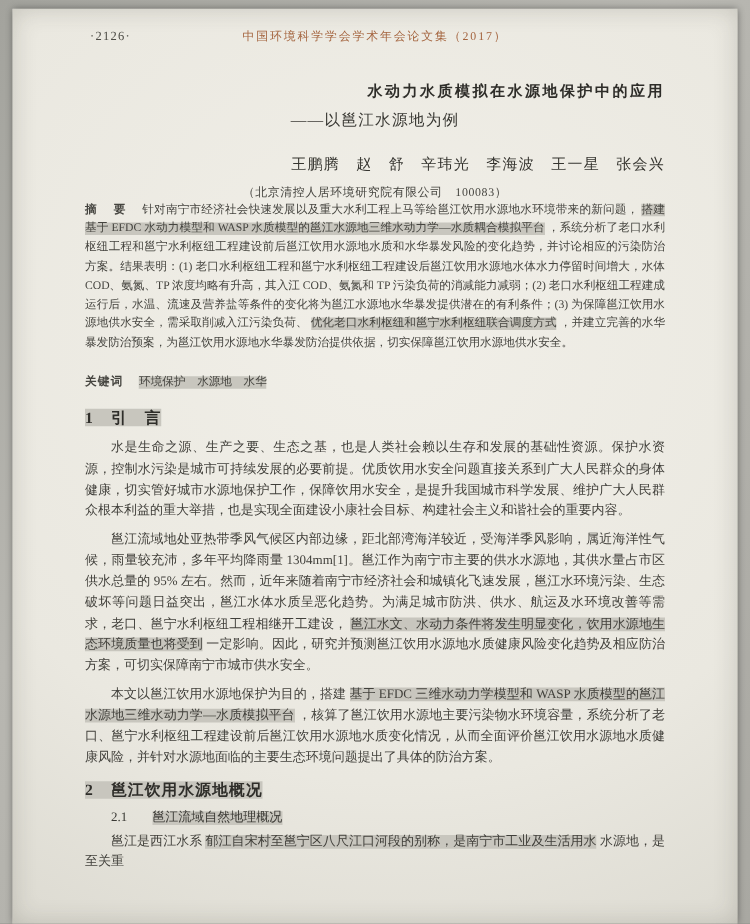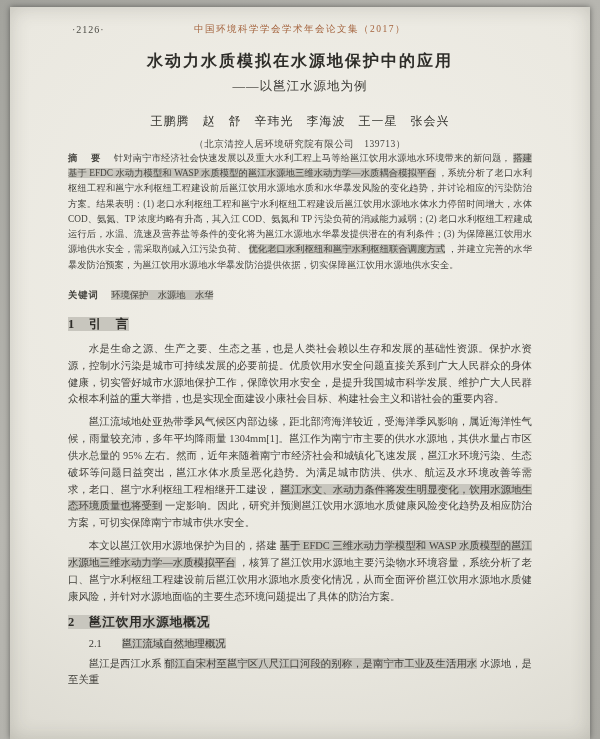--- a/index.html
+++ b/index.html
@@ -15,24 +15,24 @@
     background: radial-gradient(120% 90% at 52% 35%, #f1efe8 0%, #eae8e0 55%, #dcdad1 85%, #cfcdc4 100%);
     box-shadow: inset 0 0 20px rgba(60,60,50,.20), 0 0 6px rgba(0,0,0,.45);
     overflow:hidden;
   }
   .content { position:absolute; left:58px; right:58px; top:0; color:#403f3a; }
 
   .header-line { position:relative; margin-top:16px; height:14px; }
   .page-num { position:absolute; left:4px; top:1px; font-size:10px; color:#4c4b45; letter-spacing:1px; }
   .journal { text-align:center; font-size:9.5px; color:#a4643e; letter-spacing:1.5px; }
 
-  .title { margin-top:14px; text-align:center; font-size:16px; font-weight:bold;
+  .title { margin-top:28px; text-align:right; font-size:12px; font-weight:bold;
            letter-spacing:2px; color:#2e2d29; }
   .subtitle { margin-top:6px; text-align:center; font-size:12.5px; color:#3a3934; letter-spacing:1px; }
-  .authors { margin-top:18px; text-align:center; font-size:12px; color:#35342f; letter-spacing:1px; }
+  .authors { margin-top:18px; text-align:right; font-size:12px; color:#35342f; letter-spacing:1px; }
   .affiliation { margin-top:8px; text-align:center; font-size:9.5px; color:#45443f; letter-spacing:.5px; }
 
   .abstract { font-size:9.3px; line-height:1.64; text-align:justify; color:#45443f; }
   .ab-label { font-weight:bold; margin-right:9px; letter-spacing:2px; }
 
   .keywords { margin-top:16px; font-size:9.3px; color:#45443f; }
   .kw-label { font-weight:bold; margin-right:10px; letter-spacing:1px; }
 
   .sec { margin-top:14px; font-size:12.5px; font-weight:bold; color:#2f2e2a; letter-spacing:1px; }
   .sec + .body-p { margin-top:8px; }
@@ -53,21 +53,21 @@
     <div class="content">
 
       <div class="header-line">
         <span class="page-num">·2126·</span>
         <div class="journal">中国环境科学学会学术年会论文集（2017）</div>
       </div>
 
       <h1 class="title">水动力水质模拟在水源地保护中的应用</h1>
       <div class="subtitle">——以邕江水源地为例</div>
       <div class="authors">王鹏腾　赵　舒　辛玮光　李海波　王一星　张会兴</div>
-      <div class="affiliation">（北京清控人居环境研究院有限公司　139713）</div>
+      <div class="affiliation">（北京清控人居环境研究院有限公司　100083）</div>
 
       <p class="abstract">
         <span class="ab-label">摘　要</span>
         <span>针对南宁市经济社会快速发展以及重大水利工程上马等给邕江饮用水源地水环境带来的新问题，</span>
         <span class="hl">搭建基于 EFDC 水动力模型和 WASP 水质模型的邕江水源地三维水动力学—水质耦合模拟平台</span>
         <span>，系统分析了老口水利枢纽工程和邕宁水利枢纽工程建设前后邕江饮用水源地水质和水华暴发风险的变化趋势，并讨论相应的污染防治方案。结果表明：(1) 老口水利枢纽工程和邕宁水利枢纽工程建设后邕江饮用水源地水体水力停留时间增大，水体 COD、氨氮、TP 浓度均略有升高，其入江 COD、氨氮和 TP 污染负荷的消减能力减弱；(2) 老口水利枢纽工程建成运行后，水温、流速及营养盐等条件的变化将为邕江水源地水华暴发提供潜在的有利条件；(3) 为保障邕江饮用水源地供水安全，需采取削减入江污染负荷、</span>
         <span class="hl">优化老口水利枢纽和邕宁水利枢纽联合调度方式</span>
         <span>，并建立完善的水华暴发防治预案，为邕江饮用水源地水华暴发防治提供依据，切实保障邕江饮用水源地供水安全。</span>
       </p>
 

